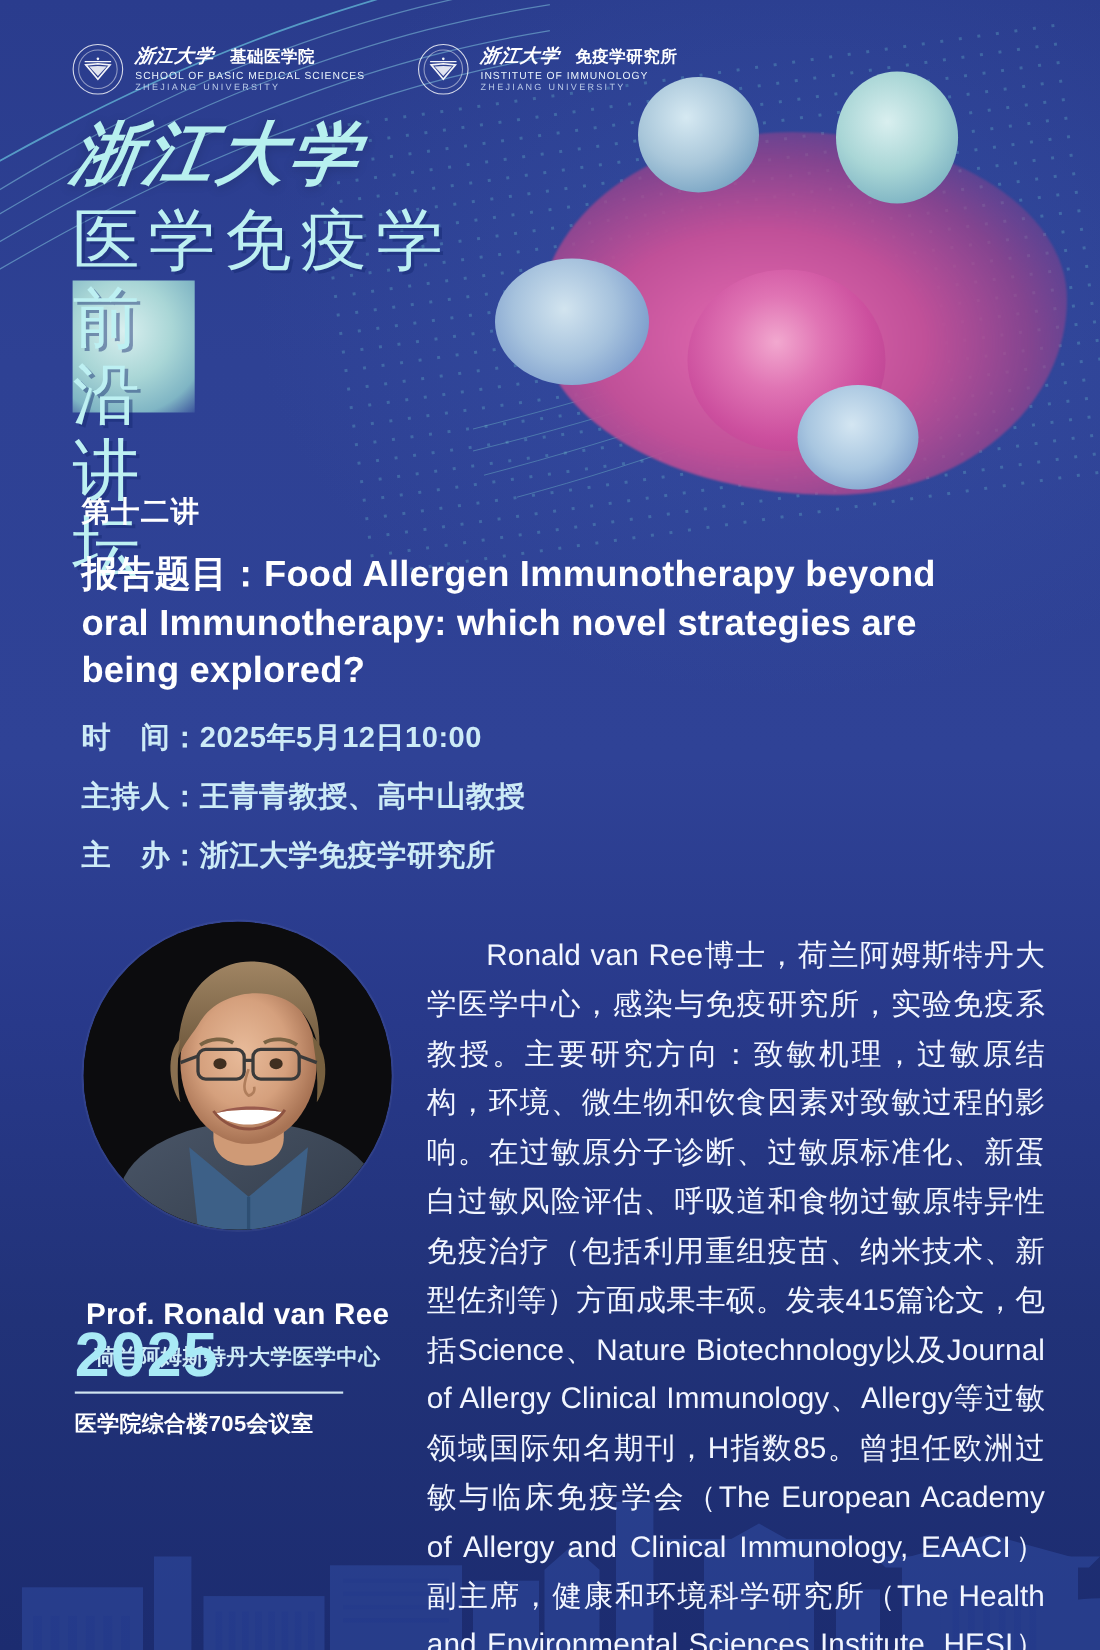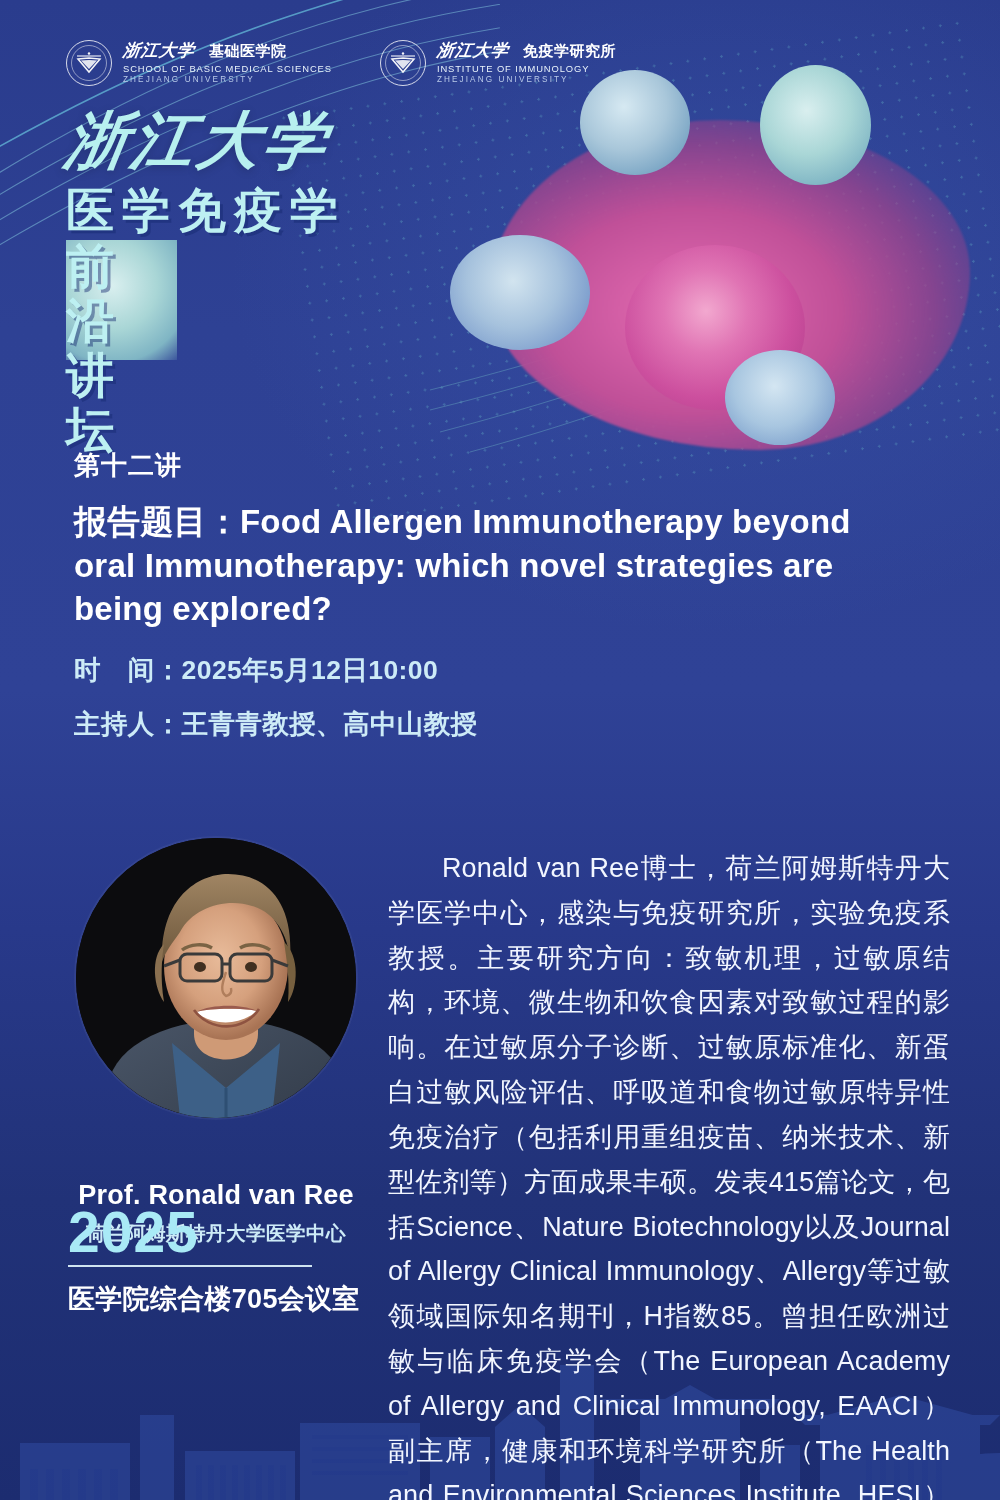--- a/index.html
+++ b/index.html
@@ -48,21 +48,21 @@
      font-family:"Liberation Serif","DejaVu Serif",serif;transform:skewX(-8deg)}
   .lg-cn-sub{font-size:15px;color:#fff;font-weight:bold;letter-spacing:.5px}
   .lg-en1{font-size:9.4px;color:#e9f3fb;letter-spacing:.9px;margin-top:5px;white-space:nowrap}
   .lg-en2{font-size:8.2px;color:#b9c9e8;letter-spacing:2.1px;margin-top:3px;white-space:nowrap}
 
   
   .mast{position:absolute;left:66px;top:110px;width:470px}
   .mast-brush{font-family:"Liberation Serif","DejaVu Serif",serif;font-style:italic;font-weight:bold;
      font-size:62px;color:#b7f0ef;letter-spacing:4px;line-height:1;transform:skewX(-9deg);
      text-shadow:0 2px 10px rgba(0,0,0,.18)}
-  .mast-big{font-size:48px;font-weight:bold;color:#bdf0f2;letter-spacing:8px;line-height:1.13;
+  .mast-big{font-size:61px;font-weight:normal;color:#bdf0f2;letter-spacing:8px;line-height:1.13;
      margin-top:12px;text-shadow:3px 3px 0 rgba(20,40,110,.45)}
   .mast-big.l2{margin-top:2px}
   .mast-en{font-size:20.5px;font-weight:bold;color:#d8ecff;letter-spacing:.6px;margin-top:12px;white-space:nowrap}
 
   
   .lecnum{position:absolute;left:74px;top:448px;font-size:26px;font-weight:bold;color:#ffffff;letter-spacing:1px}
   .lectitle{position:absolute;left:74px;top:500px;width:830px;font-size:33px;font-weight:bold;color:#fff;
      line-height:1.32;letter-spacing:.2px}
 
   .meta{position:absolute;left:74px;top:657px;width:780px}
@@ -76,21 +76,21 @@
 
   .speaker{position:absolute;left:36px;top:1180px;width:360px;text-align:center}
   .sp-name{font-size:27px;font-weight:bold;color:#ffffff;letter-spacing:.2px;white-space:nowrap}
   .sp-aff{font-size:19.5px;color:#cdebf7;font-weight:bold;margin-top:9px;letter-spacing:.5px}
 
   .datebox{position:absolute;left:68px;top:1205px;width:300px}
   .d-year{font-size:57px;font-weight:bold;color:#a9eaf6;line-height:.95;letter-spacing:1px}
   .d-rule{width:244px;height:2px;background:#dff3fb;margin:6px 0 2px 0;opacity:.92}
   .d-day{font-size:66px;font-weight:bold;color:#a9eaf6;line-height:1.05;letter-spacing:1px}
   .d-time{font-size:37px;font-weight:bold;color:#b9eef8;line-height:1;margin-top:10px;letter-spacing:.5px}
-  .d-place{font-size:27px;font-weight:bold;color:#ffffff;margin-top:14px;letter-spacing:.3px;white-space:nowrap}
+  .d-place{font-size:20px;font-weight:bold;color:#ffffff;margin-top:14px;letter-spacing:.3px;white-space:nowrap}
 
   .bio{position:absolute;left:388px;top:846px;width:562px;font-size:27px;line-height:1.66;
      color:#f2f6ff;text-align:justify;text-justify:inter-character;letter-spacing:.1px}
   .bio p{margin:0;text-indent:2em}
 </style>
 </head>
 <body>
 
 <div id="poster">
 
@@ -223,20 +223,23 @@
   <div class="lecnum">第十二讲</div>
   <div class="lectitle">报告题目：Food Allergen Immunotherapy beyond oral Immunotherapy: which novel strategies are being explored?</div>
 
   <div class="meta">
     <div class="meta-row">
       <span class="lab">时　间：</span><span>2025年5月12日10:00</span>
     </div>
     <div class="meta-row">
       <span class="lab">主持人：</span><span>王青青教授、高中山教授</span>
     </div>
+    <div class="meta-row">
+      <span class="lab">主　办：</span><span>浙江大学免疫学研究所</span>
+    </div>
   </div>
 
   <div class="photo">
     <svg width="280" height="280" viewBox="0 0 280 280">
       <defs>
         <radialGradient id="skin" cx="46%" cy="44%" r="55%">
           <stop offset="0%" stop-color="#e8bb9a"></stop>
             <stop offset="60%" stop-color="#d5a07d"></stop>
           <stop offset="100%" stop-color="#a87354"></stop>
         </radialGradient>

